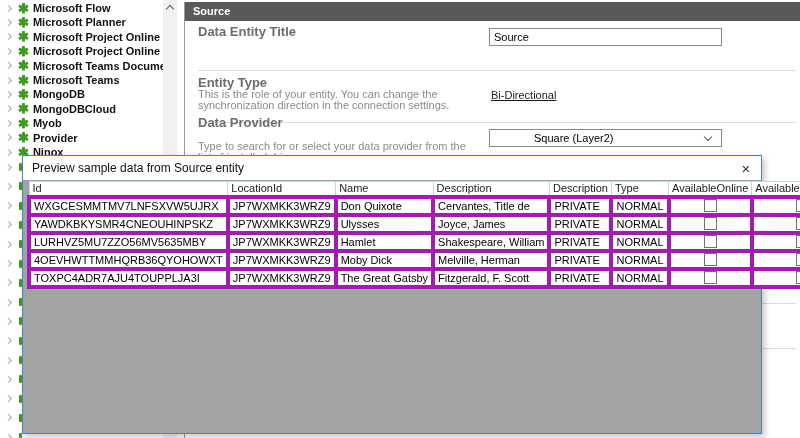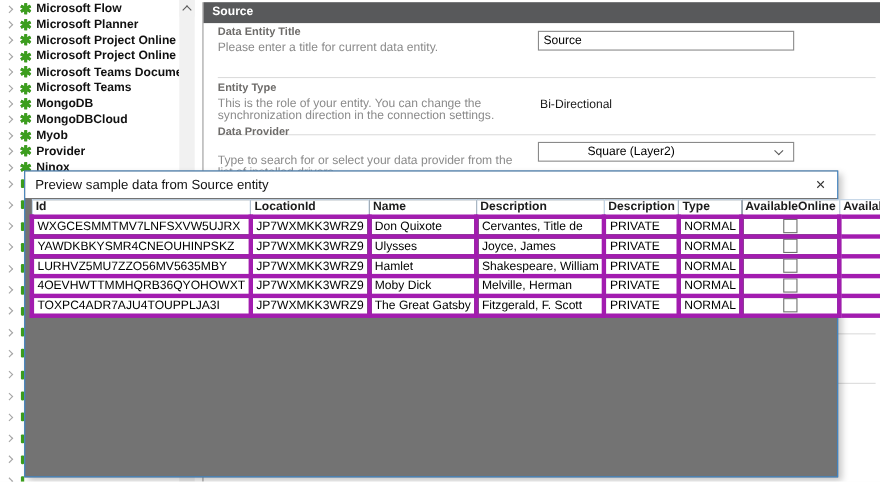--- a/index.html
+++ b/index.html
@@ -20,40 +20,40 @@
   .lone-chev { position:absolute; left:0; width:20px; height:14px; display:flex; align-items:center; }
   .icon-sliver { position:absolute; left:19px; width:3px; height:8px; background:#3c9e1e; border-radius:1px; }
   
   .vscroll { position:absolute; left:163px; top:0; width:14px; height:438px; background:#f1f1f1; }
   .vscroll-btn { position:absolute; left:0; top:0; width:14px; height:15px; background:#f1f1f1; display:flex; align-items:center; justify-content:center; }
   .up-chev { width:6px; height:6px; border-top:1.6px solid #5a5a5a; border-right:1.6px solid #5a5a5a; transform:rotate(-45deg); margin-top:3px; }
   
   .panel { position:absolute; left:184px; top:2px; width:616px; height:436px; background:#fff; border-left:1px solid #9b9b9b; }
   .panel-header { position:absolute; left:0; top:0; width:616px; height:19px; background:#58595b; color:#fff;
                   font-weight:bold; font-size:11px; line-height:19px; padding-left:8px; }
-  .f-label { position:absolute; left:13px; font-weight:bold; color:#6e6c6a; font-size:10px; white-space:nowrap; }
+  .f-label { position:absolute; left:13px; font-weight:bold; color:#6e6c6a; font-size:13px; white-space:nowrap; }
   .f-desc  { position:absolute; left:13px; color:#8b8b8b; font-size:11px; white-space:nowrap; }
   .f-sep   { position:absolute; left:13px; width:598px; height:1px; background:#dcdcdc; }
   .f-input { position:absolute; left:304px; width:233px; height:18px; border:1px solid #8a8a8a; background:#fff;
              font-family:"Liberation Sans", sans-serif; font-size:11px; padding:0 4px; color:#000; }
   .f-value { position:absolute; left:306px; color:#1a1a1a; font-size:11px; }
   .f-select { position:absolute; left:304px; width:233px; height:18px; border:1px solid #8a8a8a; background:#fff;
               display:flex; align-items:center; padding:0 4px; }
   .f-select .sel-text { flex:1; font-size:11px; color:#000; white-space:nowrap; overflow:hidden; }
   .dd-chev { width:6px; height:6px; border-right:1.4px solid #5a5a5a; border-bottom:1.4px solid #5a5a5a;
              transform:rotate(45deg); margin-right:6px; margin-top:-3px; flex:0 0 auto; }
   
-  .dialog { position:absolute; left:22px; top:155px; width:740px; height:279px; background:#737373;
+  .dialog { position:absolute; left:22px; top:155px; width:740px; height:279px; background:#a3a3a3;
             border:1px solid #3e86c8; box-shadow:3px 3px 6px rgba(0,0,0,0.22); z-index:10; }
   .dlg-titlebar { position:absolute; left:0; top:0; width:100%; height:24px; background:#fff; }
   .dlg-title { position:absolute; left:9px; top:5px; font-size:12px; color:#111; white-space:nowrap; }
   .dlg-close { position:absolute; right:5px; top:2px; width:20px; height:20px; display:flex; align-items:center;
                justify-content:center; font-size:15px; color:#333; cursor:default; }
   .grid { position:absolute; left:4px; top:25px; border-collapse:collapse; table-layout:fixed; }
-  .grid th { border:1px solid #c2d4e6; font-weight:bold; text-align:left; font-size:11px; color:#1c1c1c;
+  .grid th { border:1px solid #c2d4e6; font-weight:normal; text-align:left; font-size:11px; color:#1c1c1c;
              height:15px; padding:0 3px; white-space:nowrap; overflow:hidden; background:#fff; }
   .grid td { border:4px solid #a21caf; font-size:11px; color:#000; height:18px; padding:0 3px;
              white-space:nowrap; overflow:hidden; background:#fff; }
   .cbx { width:13px; height:13px; border:1px solid #707070; background:#fff; margin:0 auto; }
 </style>
 </head>
 <body>
 
 <div class="app">
 
@@ -180,28 +180,27 @@
   <div class="vscroll">
     <div class="vscroll-btn">
       <div class="up-chev"></div>
     </div>
   </div>
 
   <div class="panel">
     <div class="panel-header">Source</div>
 
     <div class="f-label" style="top:22px;">Data Entity Title</div>
-    <div class="f-desc" style="top:35px;">Please enter a title for current data entity.</div>
     <input class="f-input" style="top: 26px;" type="text" value="Source">
     <div class="f-sep" style="top:68px;"></div>
 
     <div class="f-label" style="top:73px;">Entity Type</div>
     <div class="f-desc" style="top:97px;">synchronization direction in the connection settings.</div>
     <div class="f-desc" style="top:86px;">This is the role of your entity. You can change the</div>
-    <div class="f-value" style="top:87px;">Bi-Directional</div>
+    <div class="f-value" style="top:87px;text-decoration:underline;">Bi-Directional</div>
     <div class="f-sep" style="top:120px;"></div>
 
     <div class="f-label" style="top:113px;">Data Provider</div>
     <div class="f-desc" style="top:138px;">Type to search for or select your data provider from the</div>
     <div class="f-desc" style="top:149px;">list of installed drivers</div>
     <div class="f-select" style="top:127px;padding-left:44px;">
       <span class="sel-text">Square (Layer2)</span>
       <span class="dd-chev"></span>
     </div>
 

